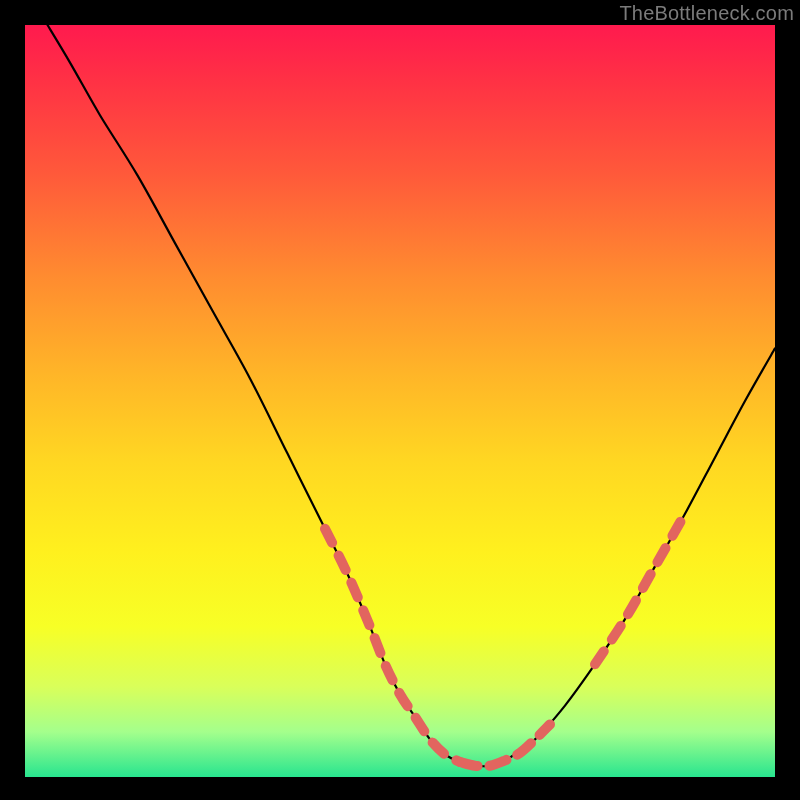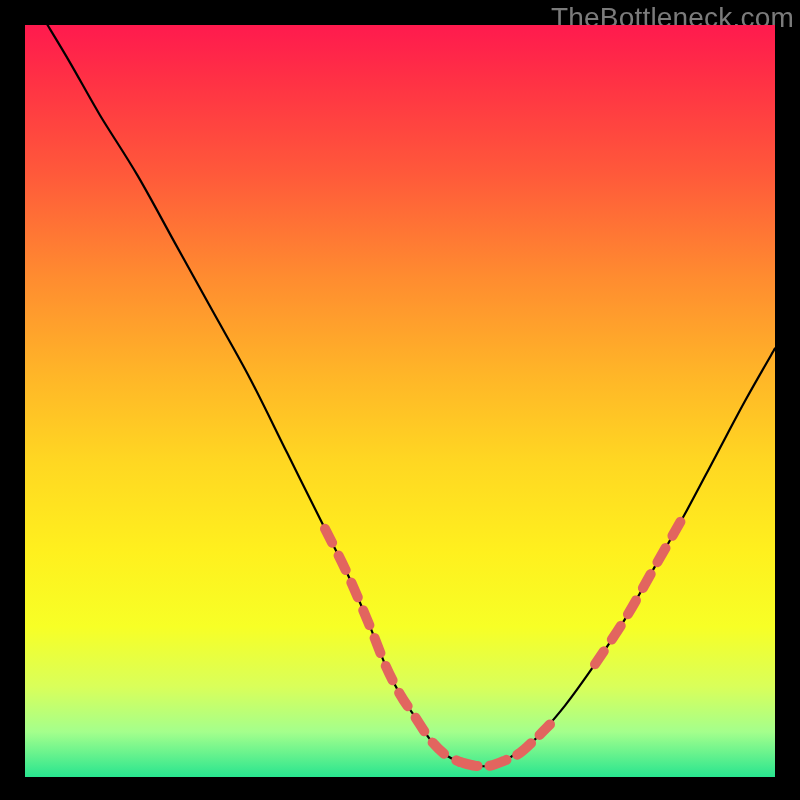--- a/index.html
+++ b/index.html
@@ -37,21 +37,21 @@
       #d9ff5a 88%,
       #a4ff8c 94%,
       #28e58f 100%
     );
   }
   .watermark {
     position: absolute;
     top: 2px;
     right: 6px;
     font-family: Arial, Helvetica, sans-serif;
-    font-size: 28px;
+    font-size: 20px;
     color: #7b7b7b;
     letter-spacing: 0.2px;
     user-select: none;
   }
   svg.curve {
     position: absolute;
     left: 0;
     top: 0;
     width: 750px;
     height: 752px;

